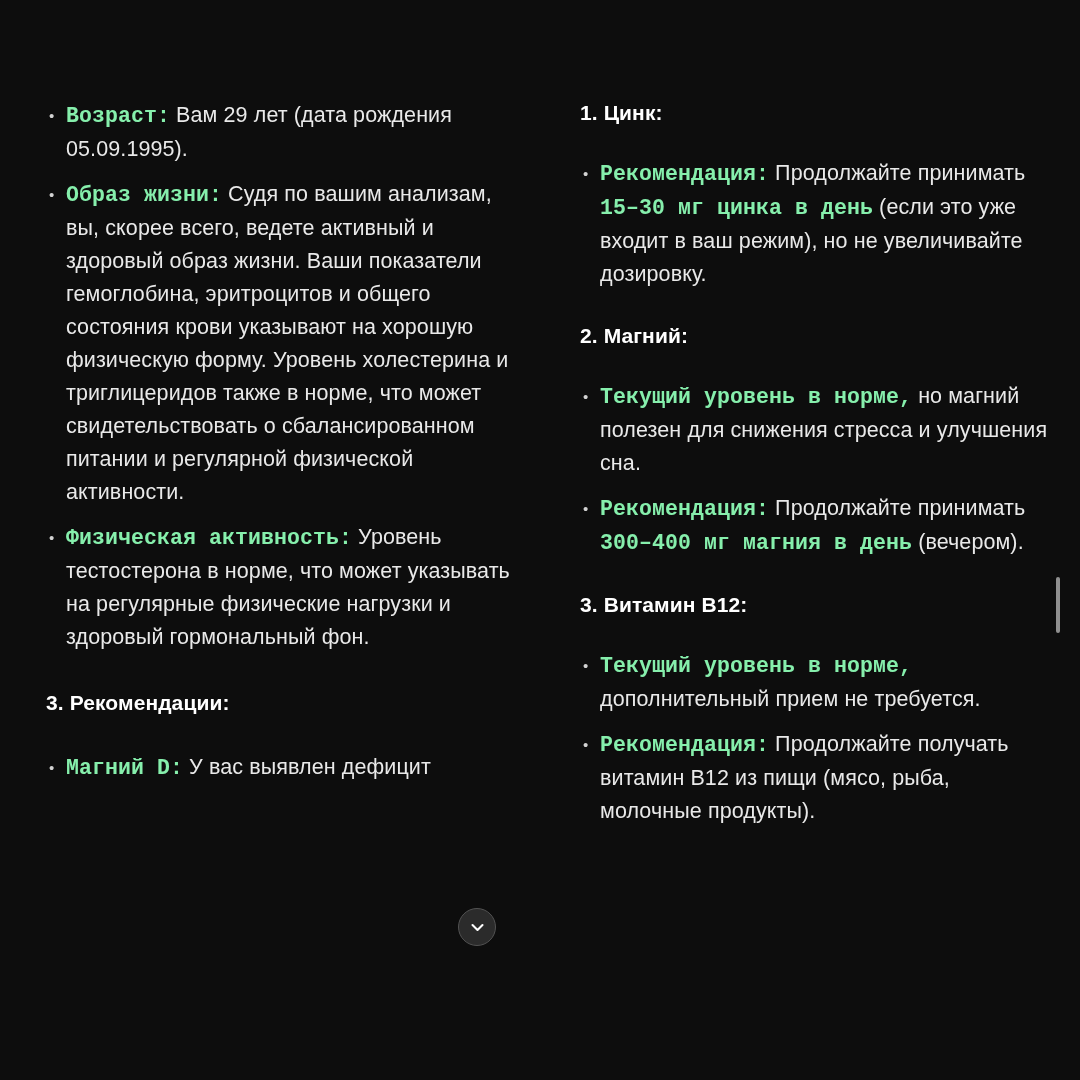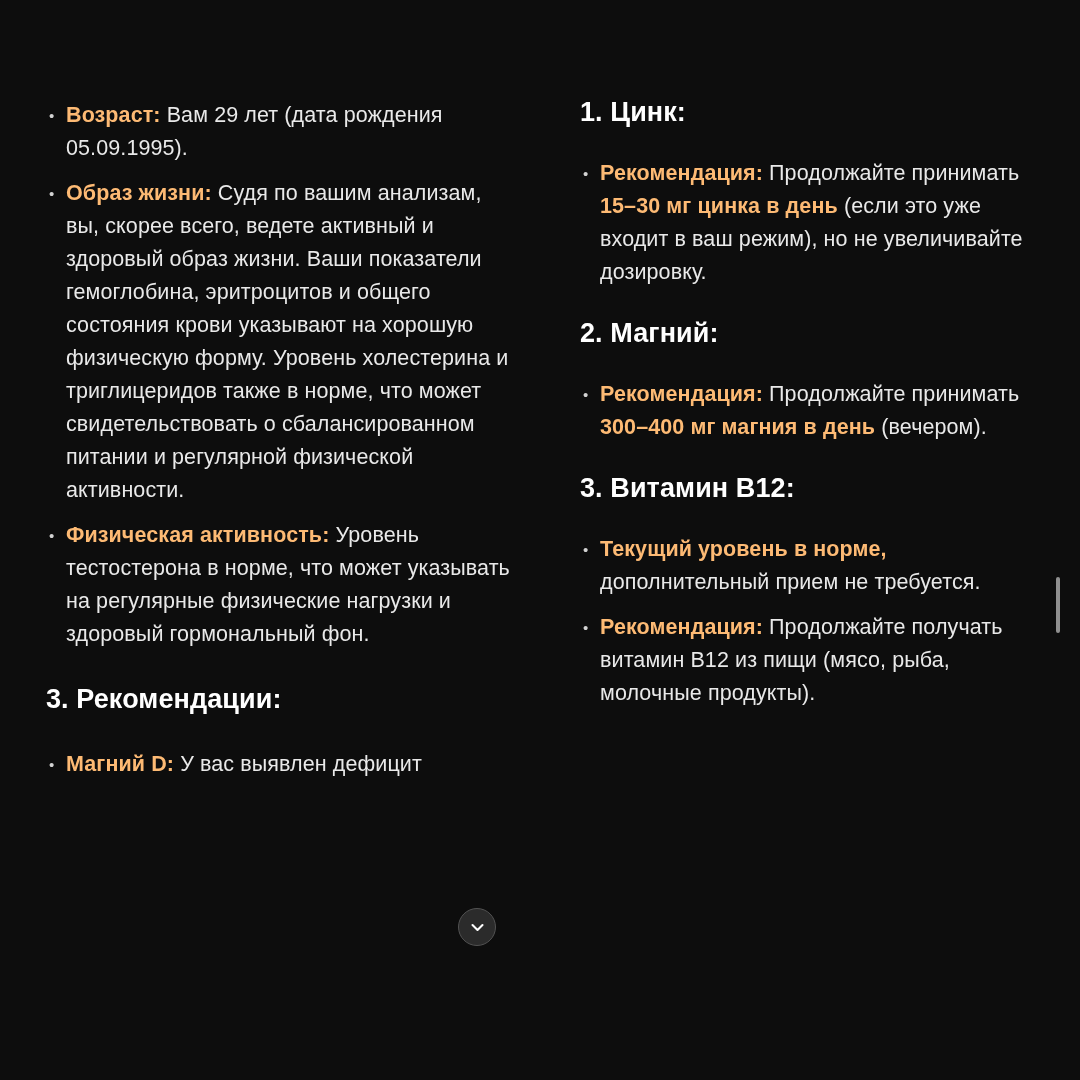--- a/index.html
+++ b/index.html
@@ -28,24 +28,24 @@
     color:#e9e9e9;
   }
   li::before {
     content:"•";
     position:absolute;
     left:3px; top:0;
     font-size:15px;
     line-height:33px;
     color:#d2d2d2;
   }
-  b { font-weight:700; color:#fdba74; }
+  b { font-weight:700; color:#86efac;font-family:Liberation Mono, monospace; }
 
   h2 {
-    font-size:27px;
+    font-size:21px;
     font-weight:700;
     color:#ffffff;
     line-height:33px;
     margin:28px 0;
   }
   .col-right .section:first-child h2 { margin-top:0; }
   .col-left h2 { margin-top:32px; margin-bottom:32px; }
 
   .scroll-btn {
     position:absolute;
@@ -86,20 +86,21 @@
 <div class="col col-right">
   <div class="section">
     <h2>1. Цинк:</h2>
     <ul>
       <li><b>Рекомендация:</b><span> Продолжайте принимать </span><b>15–30 мг цинка в день</b><span> (если это уже входит в ваш режим), но не увеличивайте дозировку.</span></li>
     </ul>
   </div>
   <div class="section">
     <h2>2. Магний:</h2>
     <ul>
+      <li><b>Текущий уровень в норме,</b><span> но магний полезен для снижения стресса и улучшения сна.</span></li>
       <li><b>Рекомендация:</b><span> Продолжайте принимать </span><b>300–400 мг магния в день</b><span> (вечером).</span></li>
     </ul>
   </div>
   <div class="section">
     <h2>3. Витамин B12:</h2>
     <ul>
       <li><b>Текущий уровень в норме,</b><span> дополнительный прием не требуется.</span></li>
       <li><b>Рекомендация:</b><span> Продолжайте получать витамин B12 из пищи (мясо, рыба, молочные продукты).</span></li>
     </ul>
   </div>

